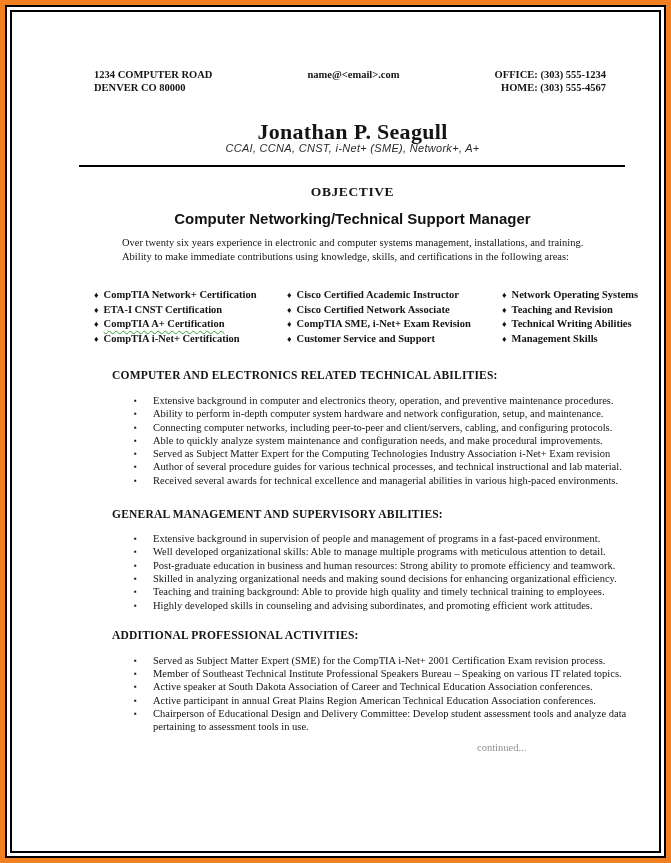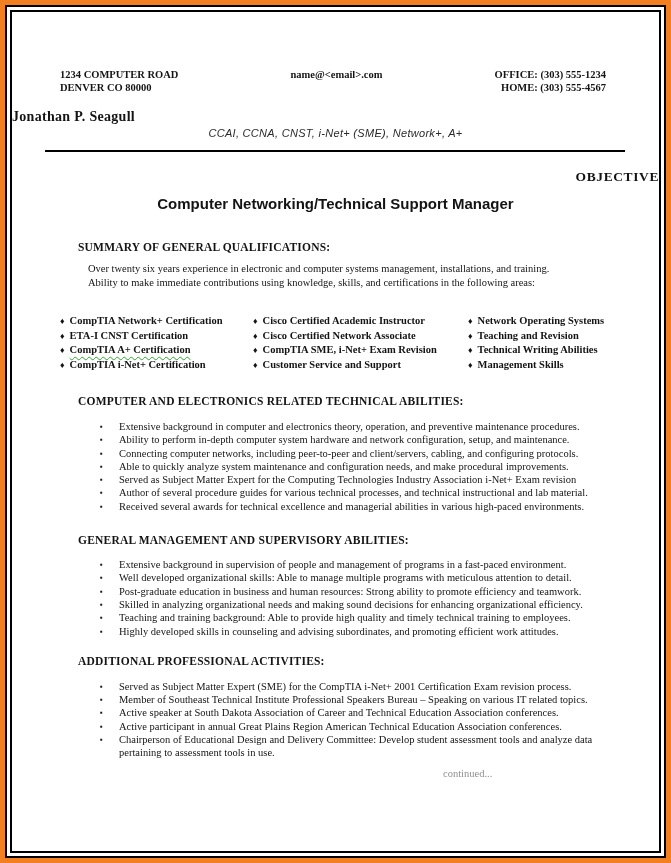--- a/index.html
+++ b/index.html
@@ -16,60 +16,62 @@
     background: #ffffff;
     border: 2px solid #000;
     padding: 3px;
   }
   .frame-inner {
     width: 100%; height: 100%;
     border: 2px solid #000;
     background: #ffffff;
     position: relative;
     overflow: hidden;
+    padding-left: 34px;
   }
   .page { width: 100%; height: 100%; font-size: 10.5px; }
 
   
   .hdr {
     display: flex;
     justify-content: space-between;
     margin: 56px 53px 0 48px;
     font-weight: bold;
     font-size: 10.5px;
     line-height: 13px;
   }
   .hdr-center { padding-top: 0; }
   .hdr-right { text-align: right; }
 
   .name {
-    font-weight: bold;
-    font-size: 14px;
+    text-align: center;
+    font-weight: bold;
+    font-size: 22px;
     letter-spacing: .3px;
-    margin-top: 13px;
+    margin-top: 28px;
     line-height: 20px;
   }
   .creds {
     text-align: center;
     font-family: "Liberation Sans", sans-serif;
     font-style: italic;
     font-size: 11px;
     letter-spacing: .3px;
     color: #2b2b2b;
     margin-top: 1px;
     line-height: 10px;
   }
   .rule {
     border: none;
     border-top: 2px solid #000;
     margin: 12px 34px 0 33px;
   }
 
   .obj-h {
-    text-align: right;
+    text-align: center;
     font-weight: bold;
     font-size: 13.5px;
     letter-spacing: .6px;
     margin-top: 17px;
     line-height: 16px;
   }
   .obj-t {
     text-align: center;
     font-weight: bold;
     font-family: "Liberation Sans", sans-serif;
@@ -160,21 +162,20 @@
         </div>
       </div>
 
       <div class="name">Jonathan P. Seagull</div>
       <div class="creds">CCAI, CCNA, CNST, i-Net+ (SME), Network+, A+</div>
       <hr class="rule">
 
       <div class="obj-h">OBJECTIVE</div>
       <div class="obj-t">Computer Networking/Technical Support Manager</div>
 
-      <div class="sec-h sum-h">SUMMARY OF GENERAL QUALIFICATIONS:</div>
       <div class="sum-p">
         <div>Over twenty six years experience in electronic and computer systems management, installations, and training.</div>
         <div>Ability to make immediate contributions using knowledge, skills, and certifications in the following areas:</div>
       </div>
 
       <div class="cols">
         <div class="col1">
           <div class="citem"><span class="dia">♦</span><span>CompTIA Network+ Certification</span></div>
           <div class="citem"><span class="dia">♦</span><span>ETA-I CNST Certification</span></div>
           <div class="citem"><span class="dia">♦</span><span class="squiggle">CompTIA A+ Certification</span></div>

